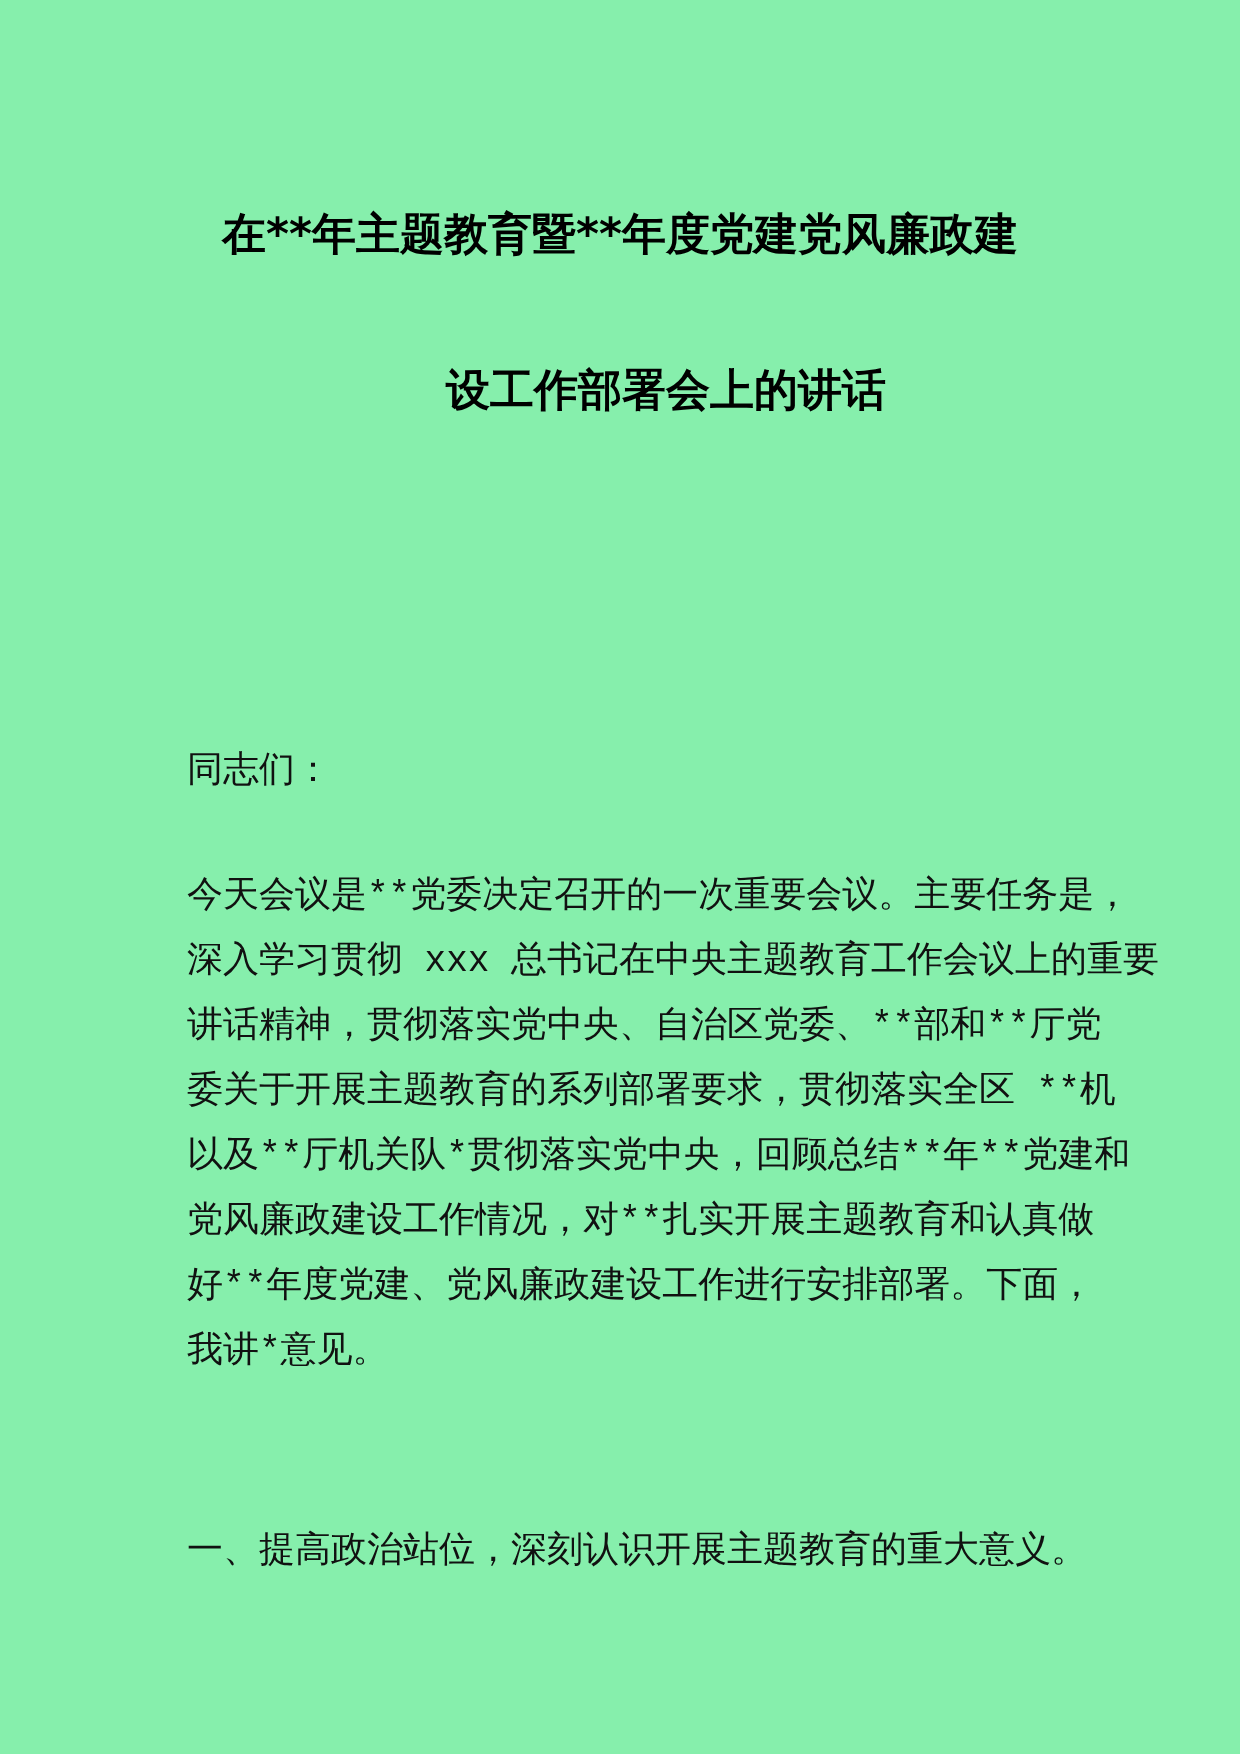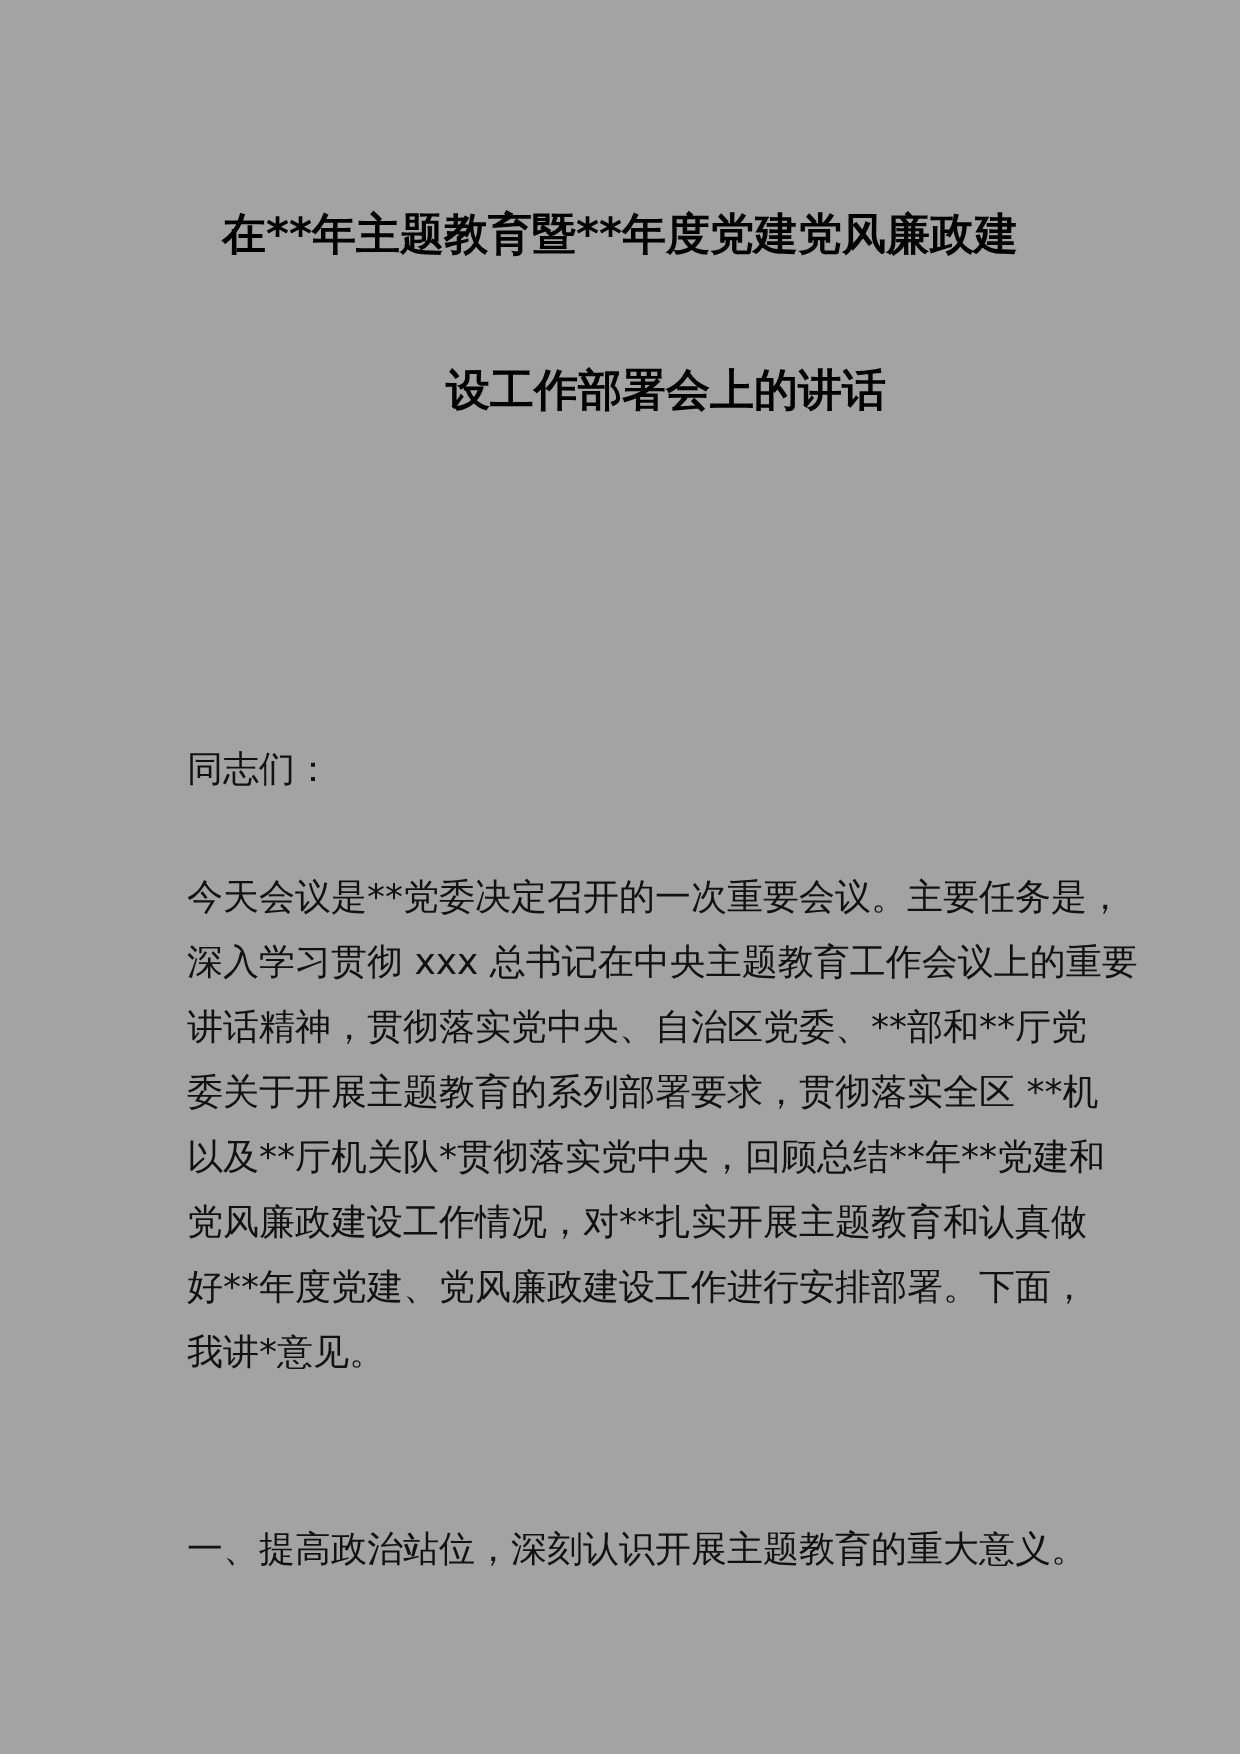--- a/index.html
+++ b/index.html
@@ -13,21 +13,21 @@
       position: relative;
       overflow: hidden;
       font-family: "DejaVu Sans", "Liberation Sans", sans-serif;
       color: #000000;
     }
     .page {
       position: absolute;
       left: 0; top: 0;
       width: 1240px;
       height: 1754px;
-      background: #a3a3a3;
+      background: #86efac;
     }
     .title {
       position: absolute;
       left: 0;
       width: 1240px;
       text-align: center;
       font-weight: bold;
       font-size: 44px;
       line-height: 56px;
       letter-spacing: 0px;
@@ -46,20 +46,21 @@
       color: #111111;
     }
     .salutation { top: 736px; }
     .para {
       top: 864px;
     }
     .para .ln {
       display: block;
       white-space: nowrap;
       height: 65px;
+      font-family: Liberation Mono, monospace;
     }
     .heading1 { top: 1516px; white-space: nowrap; text-align: center; }
   </style>
 </head>
 <body>
 
 <div class="page">
 
   <h1 class="title line1">在**年主题教育暨**年度党建党风廉政建</h1>
   <h1 class="title line2">设工作部署会上的讲话</h1>

